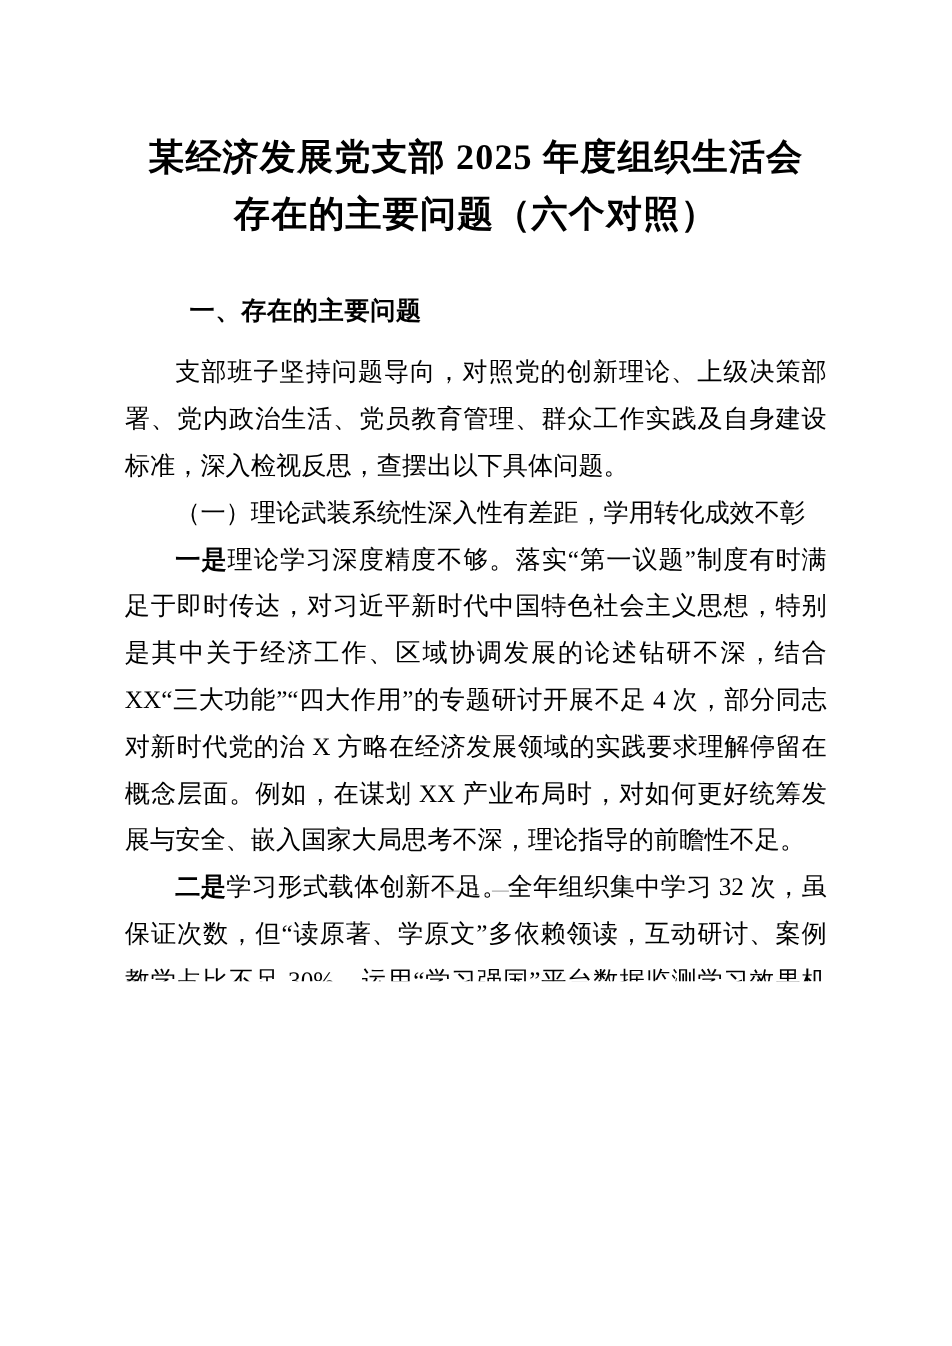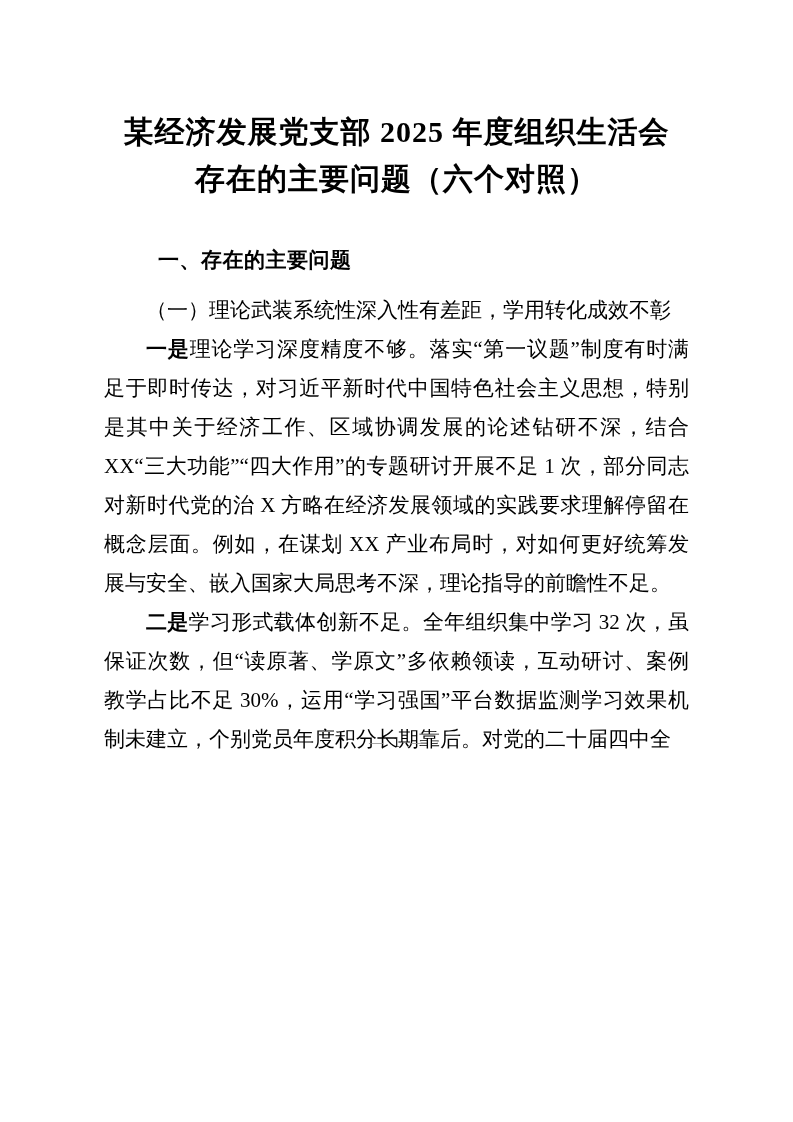--- a/index.html
+++ b/index.html
@@ -83,24 +83,25 @@
 <div class="page">
 
   <h1 class="doc-title">
     <span class="title-line">某经济发展党支部 2025 年度组织生活会</span>
     <span class="title-line">存在的主要问题（六个对照）</span>
   </h1>
 
 
   <h2 class="section-heading">一、存在的主要问题</h2>
 
+  <p class="body-text">支部班子坚持问题导向，对照党的创新理论、上级决策部署、党内政治生活、党员教育管理、群众工作实践及自身建设标准，深入检视反思，查摆出以下具体问题。</p>
 
   <h3 class="subsection-heading">（一）理论武装系统性深入性有差距，学用转化成效不彰</h3>
 
-  <p class="body-text"><span class="point-lead">一是</span><span>理论学习深度精度不够。落实“第一议题”制度有时满足于即时传达，对习近平新时代中国特色社会主义思想，特别是其中关于经济工作、区域协调发展的论述钻研不深，结合 XX“三大功能”“四大作用”的专题研讨开展不足 1 次，部分同志对新时代党的治 X 方略在经济发展领域的实践要求理解停留在概念层面。例如，在谋划 XX 产业布局时，对如何更好统筹发展与安全、嵌入国家大局思考不深，理论指导的前瞻性不足。</span></p>
+  <p class="body-text"><span class="point-lead">一是</span><span>理论学习深度精度不够。落实“第一议题”制度有时满足于即时传达，对习近平新时代中国特色社会主义思想，特别是其中关于经济工作、区域协调发展的论述钻研不深，结合 XX“三大功能”“四大作用”的专题研讨开展不足 4 次，部分同志对新时代党的治 X 方略在经济发展领域的实践要求理解停留在概念层面。例如，在谋划 XX 产业布局时，对如何更好统筹发展与安全、嵌入国家大局思考不深，理论指导的前瞻性不足。</span></p>
 
   <p class="body-text"><span class="point-lead">二是</span><span>学习形式载体创新不足。全年组织集中学习 32 次，虽保证次数，但“读原著、学原文”多依赖领读，互动研讨、案例教学占比不足 30%，运用“学习强国”平台数据监测学习效果机制未建立，个别党员年度积分长期靠后。对党的二十届四中全</span></p>
 
   <div class="page-footer">
     <span class="footer-dash">—</span><span>1</span><span class="footer-dash">—</span>
   </div>
 
 </div>
 
 </body></html>

